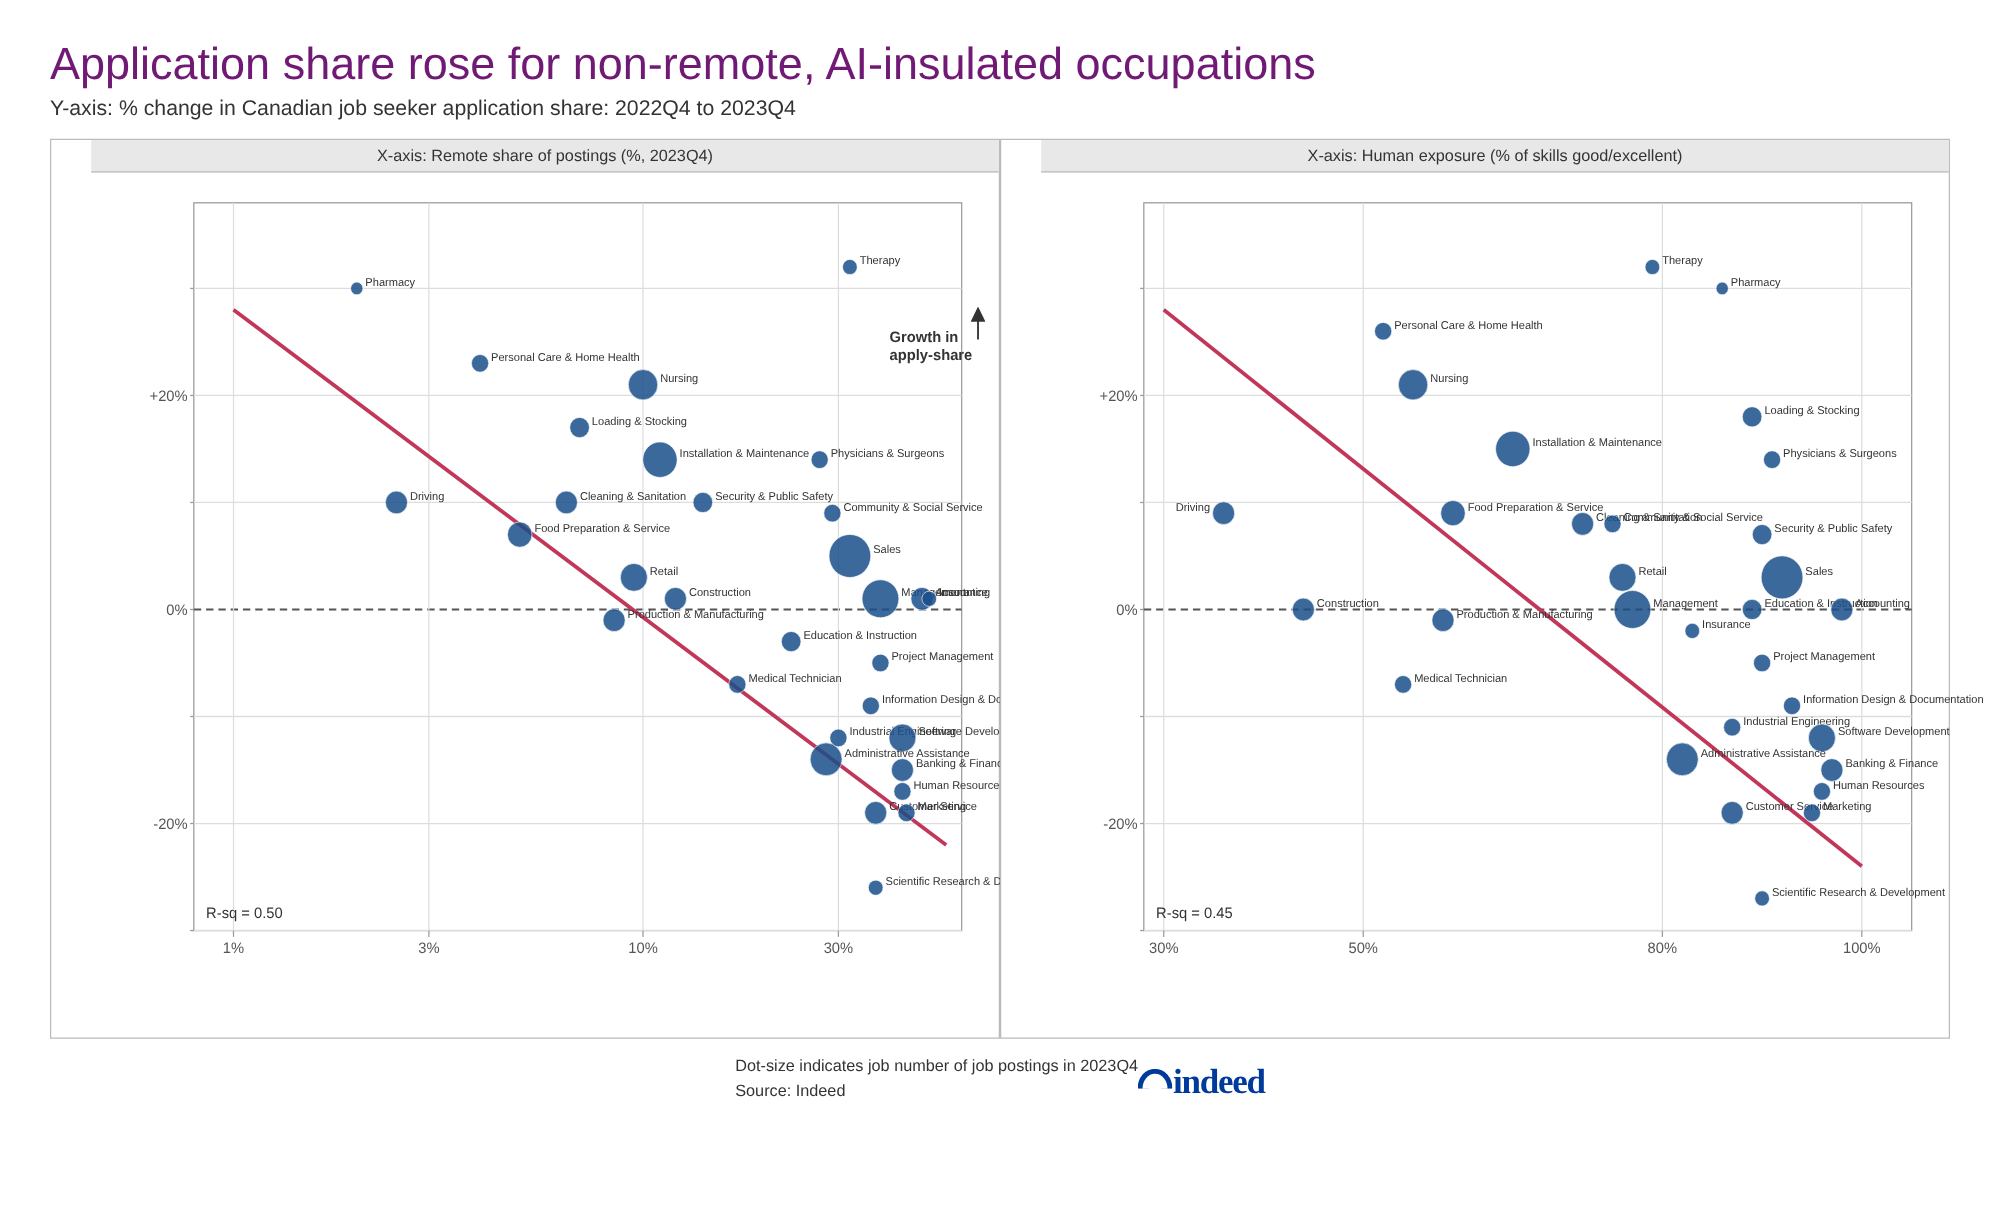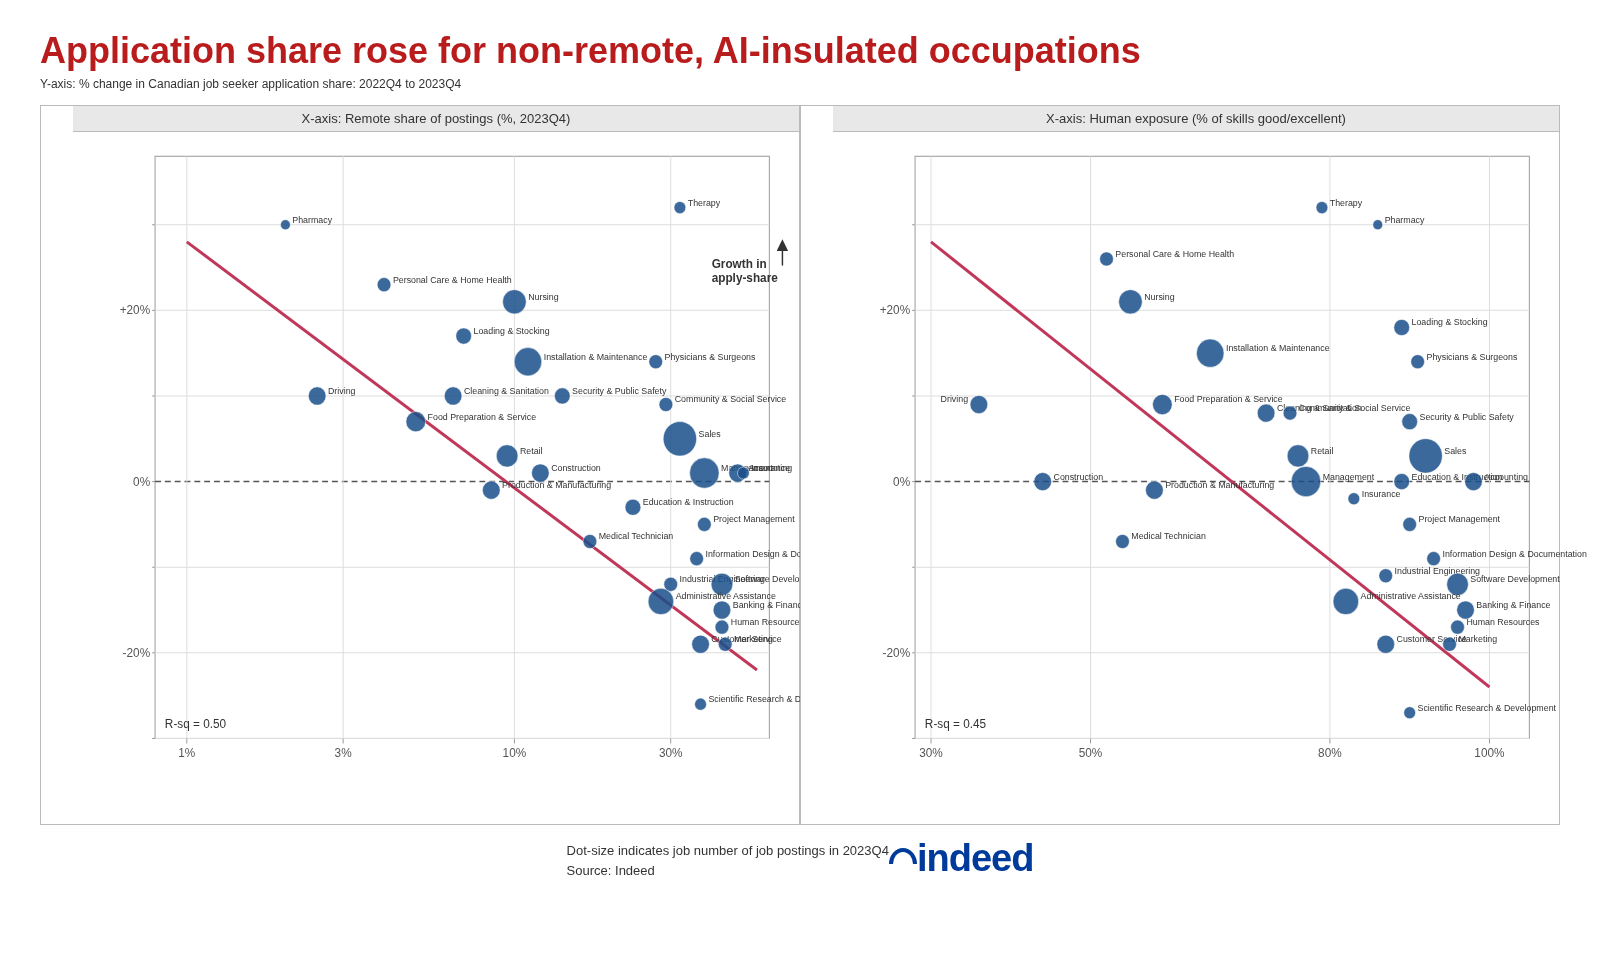--- a/index.html
+++ b/index.html
@@ -6,27 +6,27 @@
     body {
       font-family: Arial, Helvetica, sans-serif;
       background: #fff;
       width: 1600px;
       height: 966px;
       overflow: hidden;
       padding: 30px 40px 20px 40px;
     }
     h1 {
       font-size: 36px;
-      font-weight: 700;
-      color: #b91c1c;
+      font-weight: 400;
+      color: #701a75;
       margin-bottom: 6px;
       line-height: 1.15;
     }
     .subtitle {
-      font-size: 12px;
+      font-size: 17px;
       color: #333;
       margin-bottom: 14px;
     }
     .charts-container {
       display: flex;
       gap: 0px;
       width: 100%;
       height: 720px;
     }
     .chart-panel {
@@ -66,24 +66,25 @@
       font-size: 13px;
       color: #333;
       line-height: 1.5;
     }
     .indeed-logo {
       display: flex;
       align-items: center;
       gap: 4px;
     }
     .indeed-logo-text {
-      font-size: 38px;
+      font-size: 28px;
       font-weight: 900;
       color: #003A9B;
       letter-spacing: -1px;
+      font-family: Liberation Serif, serif;
     }
     .indeed-arc {
       display: inline-block;
       width: 28px;
       height: 16px;
       border: 4px solid #003A9B;
       border-bottom: none;
       border-radius: 50% 50% 0 0 / 100% 100% 0 0;
       margin-right: -4px;
       vertical-align: middle;

